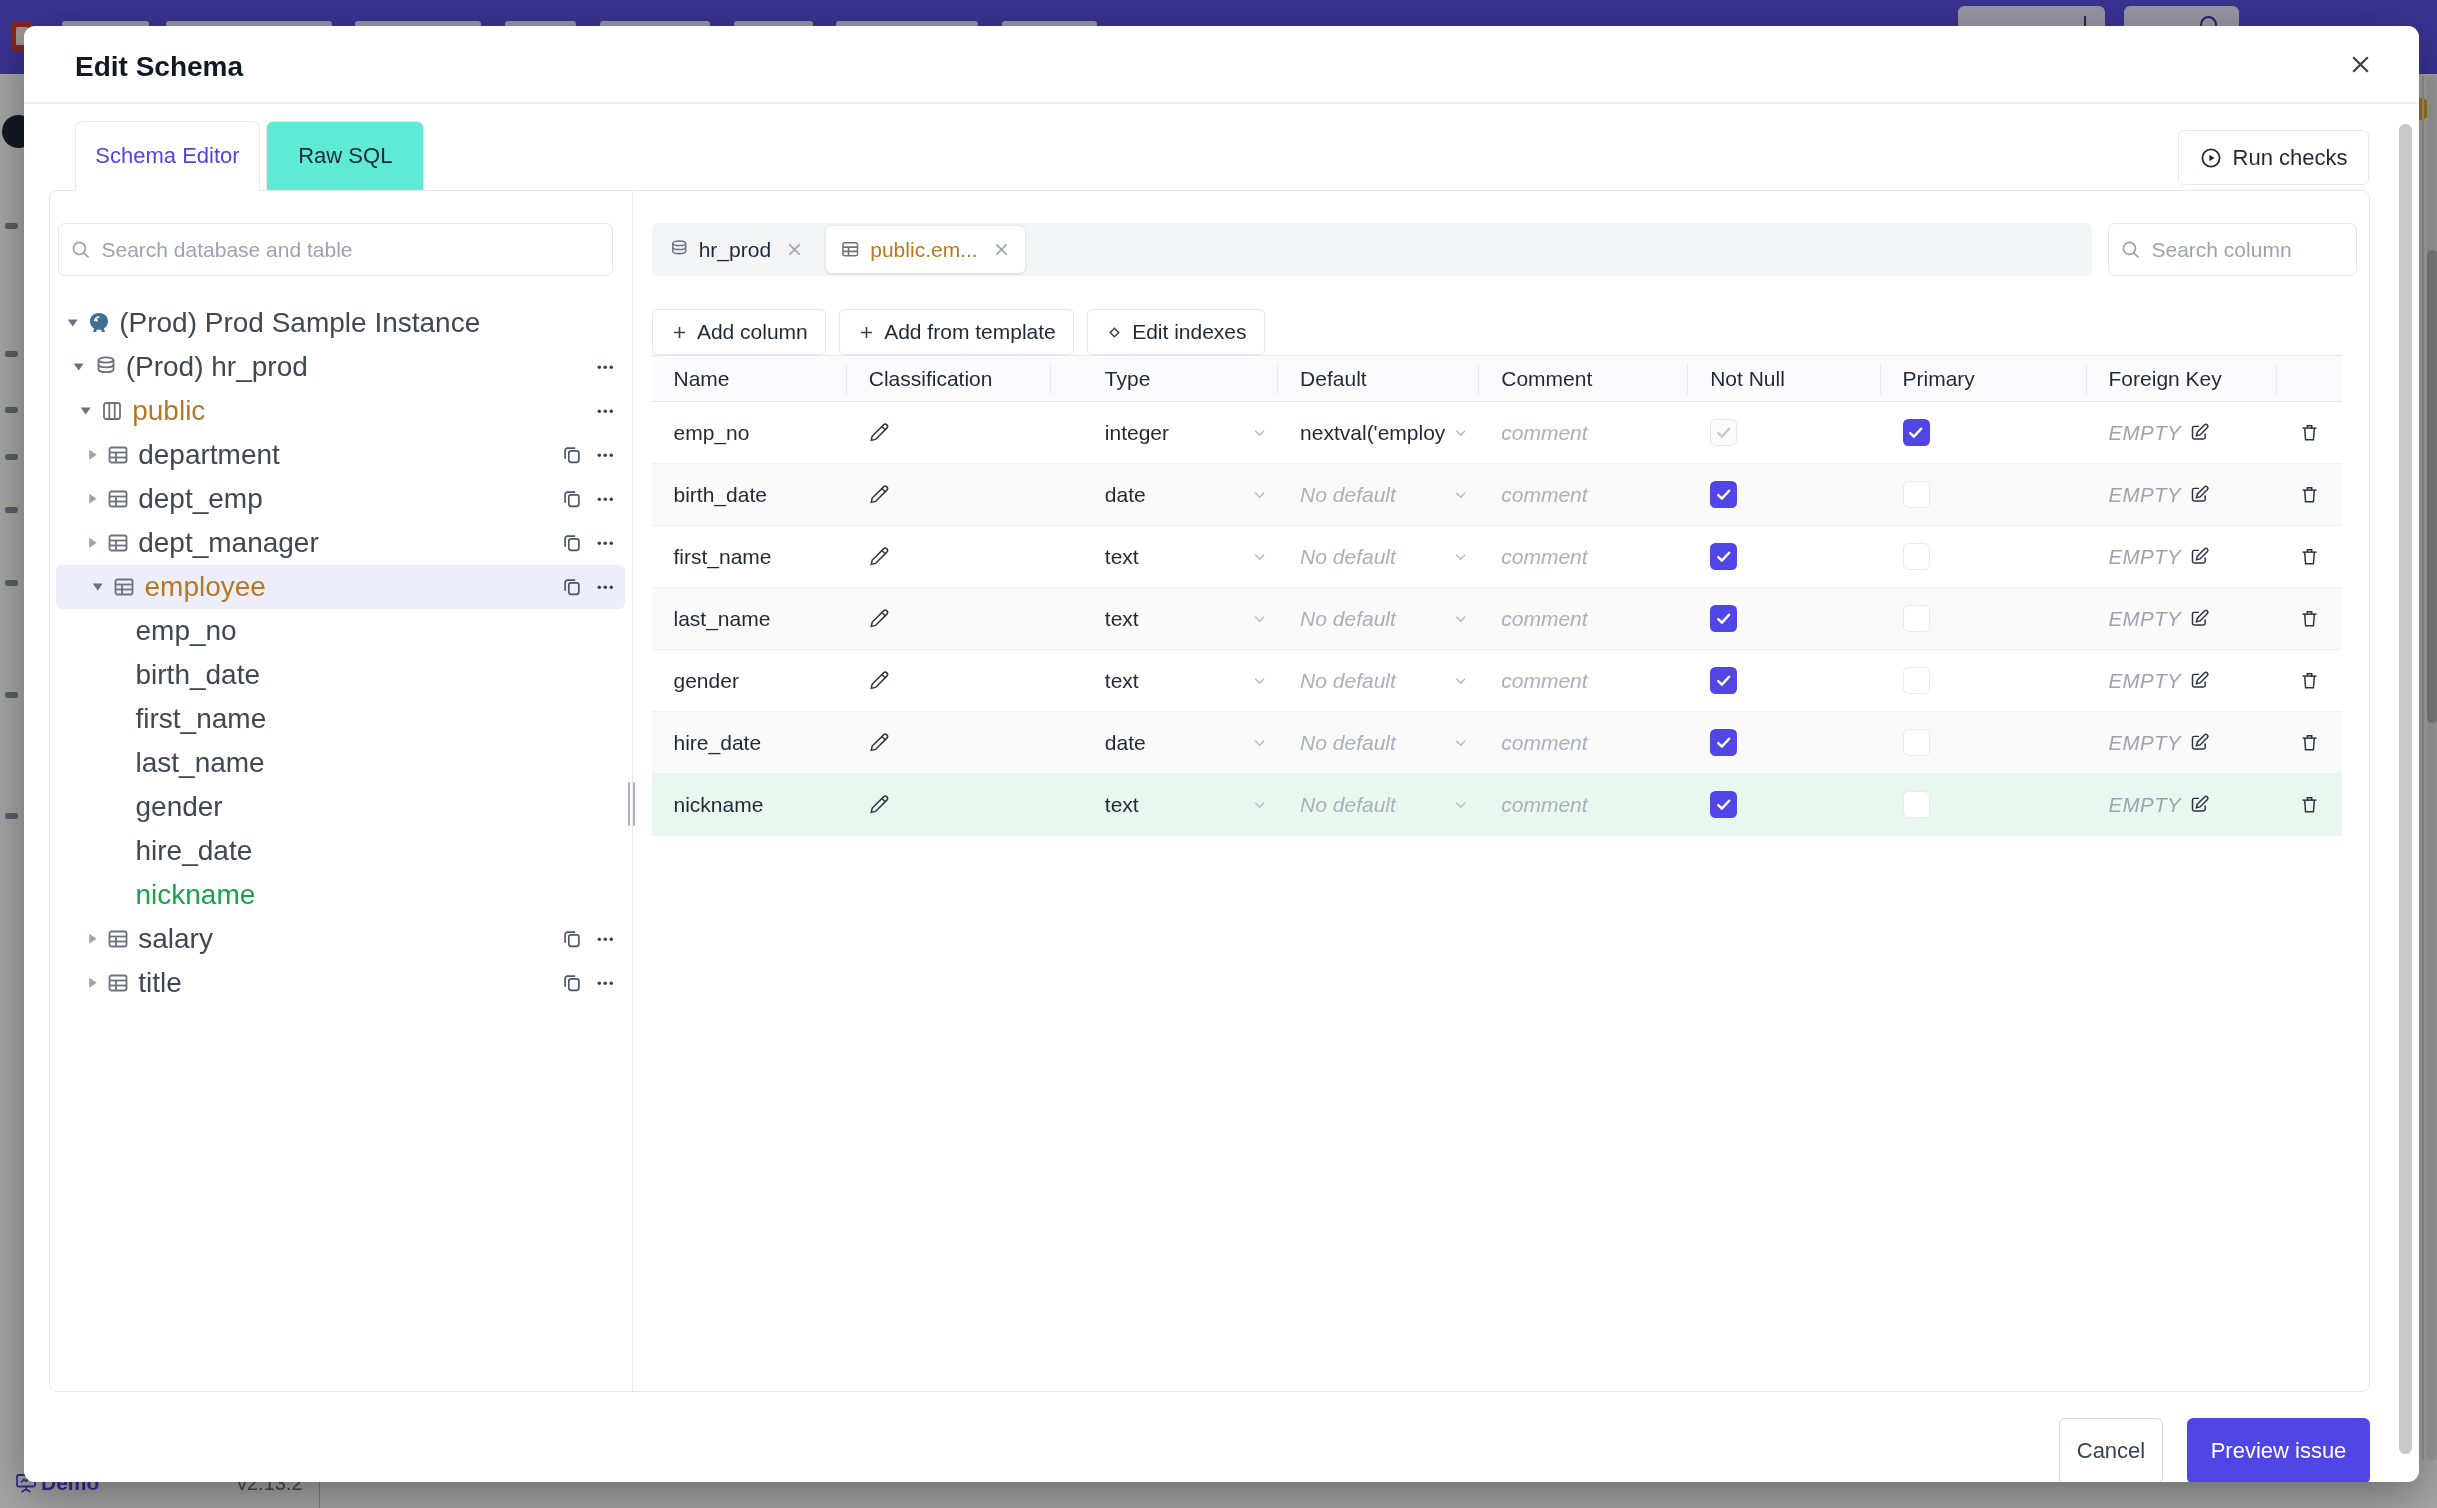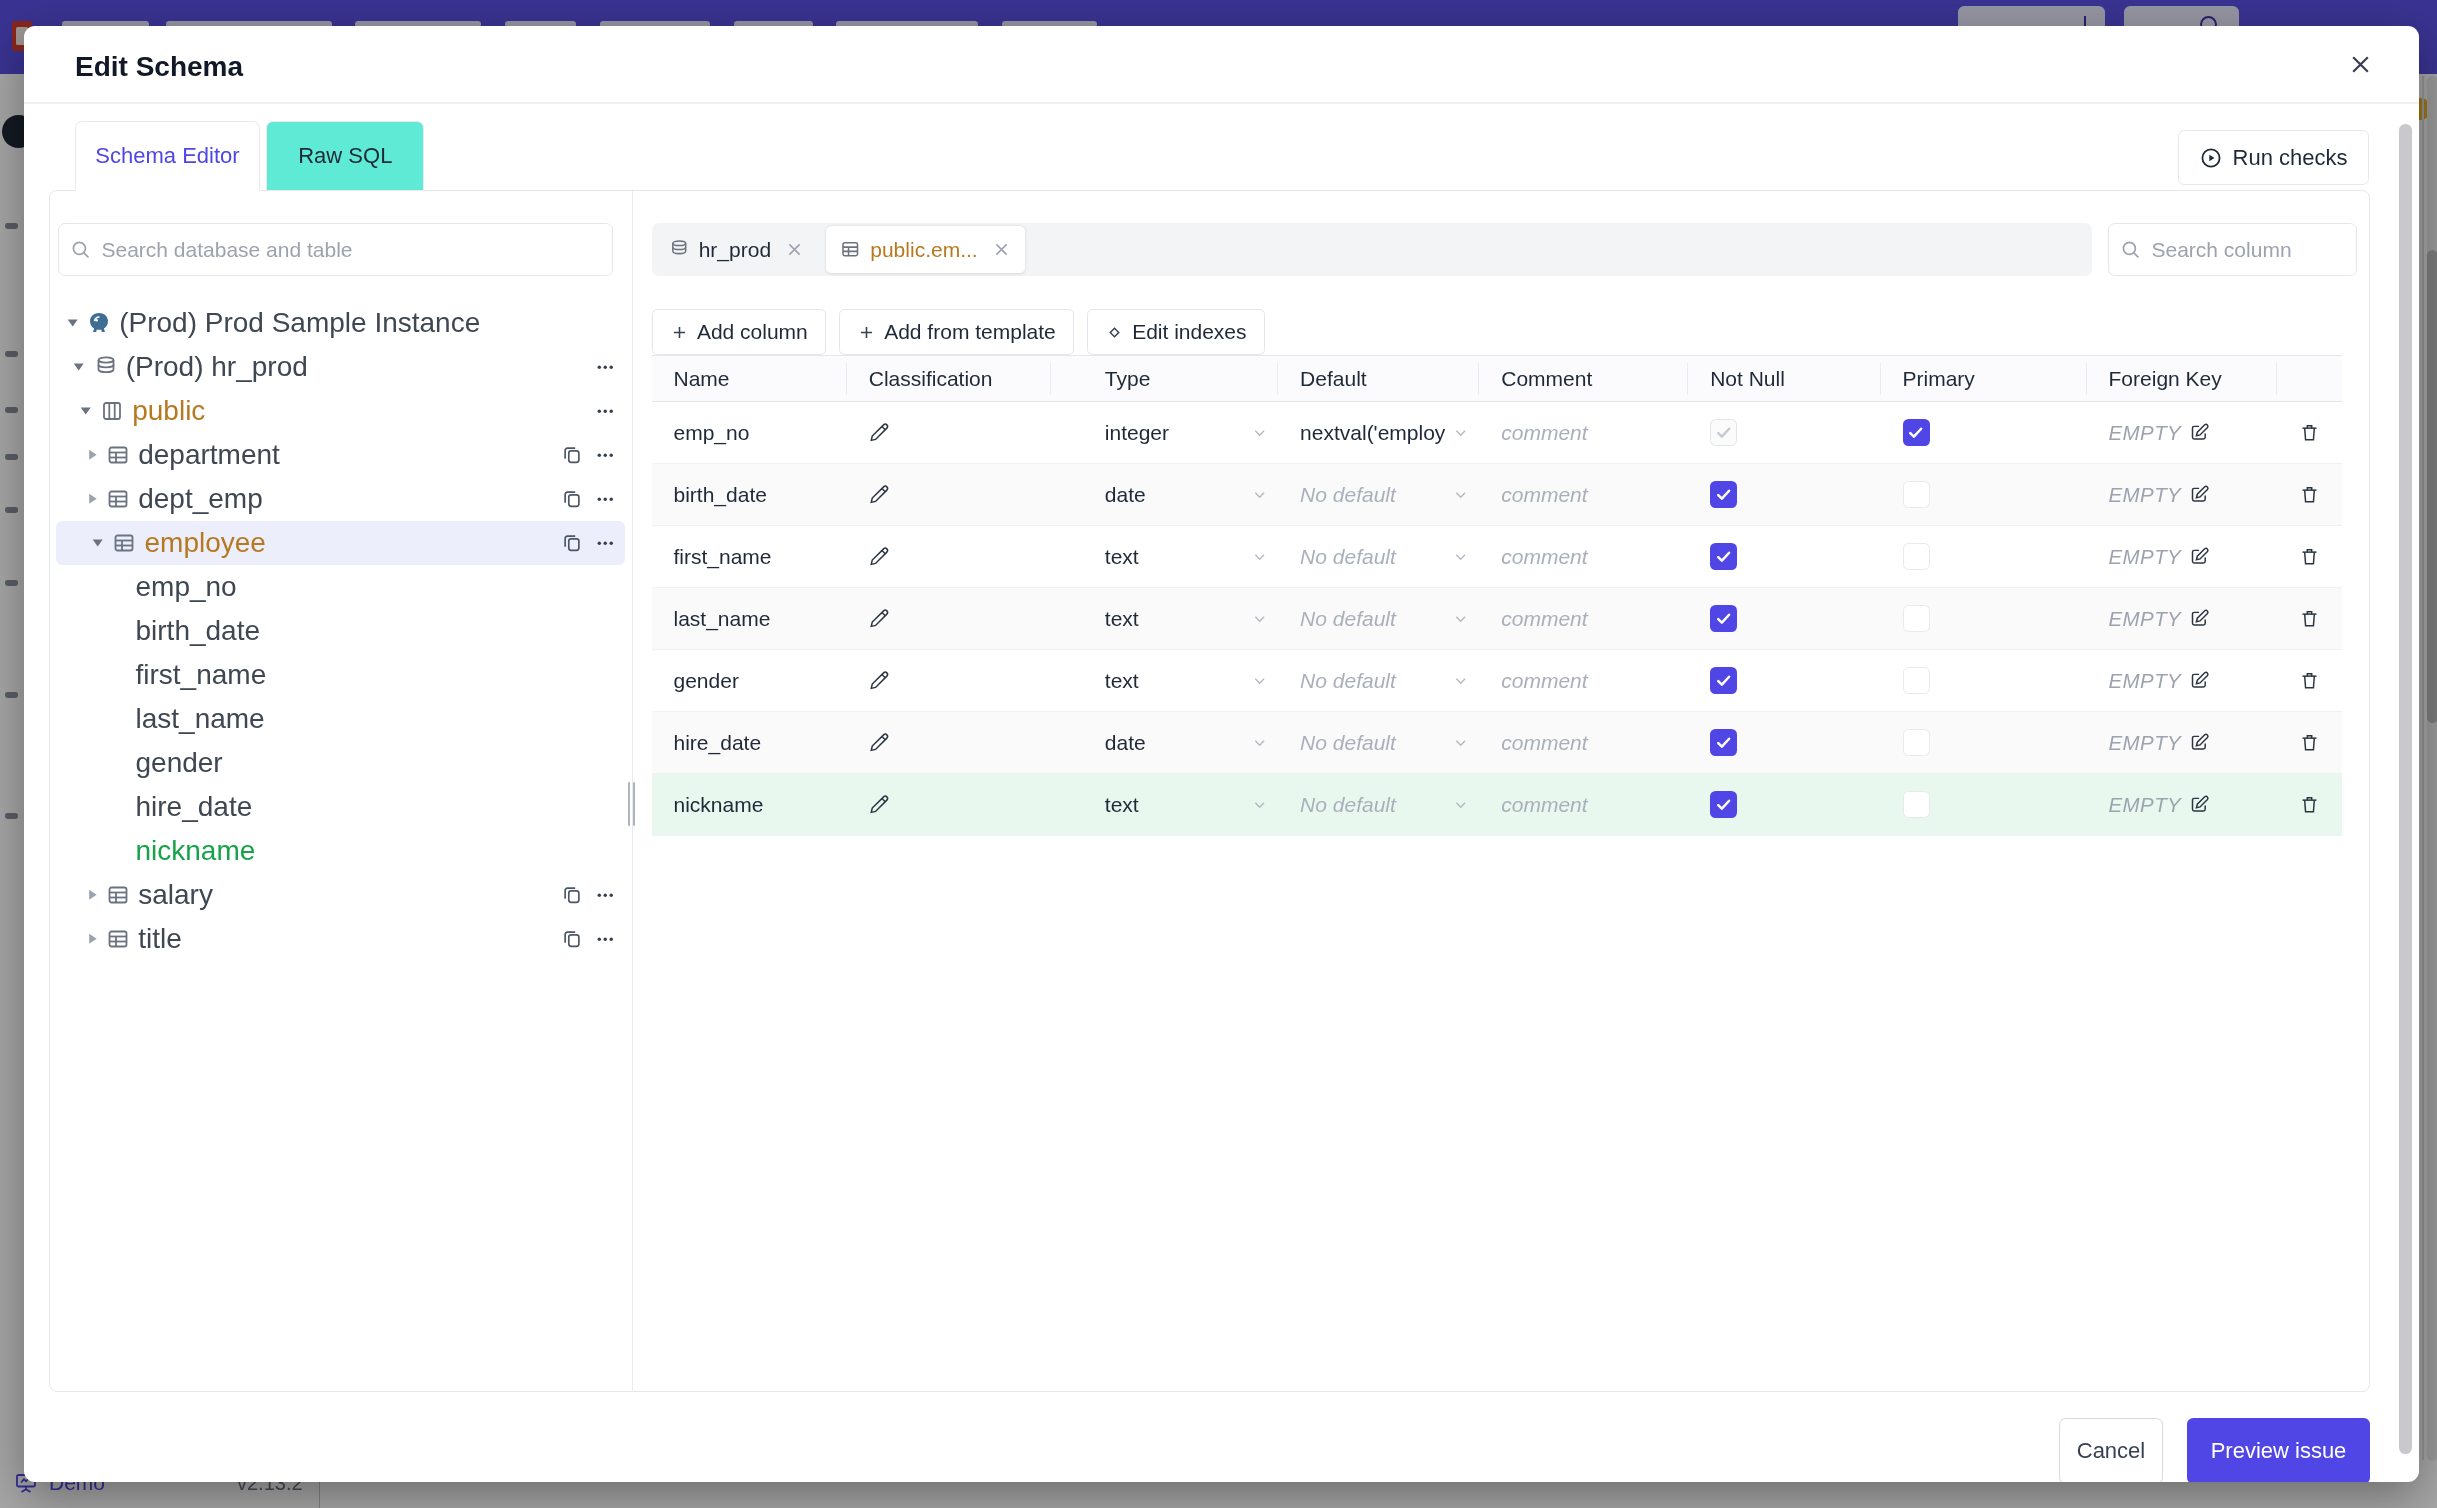--- a/index.html
+++ b/index.html
@@ -18,21 +18,21 @@
   .hbtn .cmark { position:absolute; right:22px; top:9.5px; width:17.4px; height:17.4px; border:2.4px solid #3c35a8; border-radius:50%; }
   .bg-left-sidebar { position:absolute; left:0; top:47px; width:55px; height:1412px; background:#ffffff; }
   .bg-avatar-dark { position:absolute; left:1.6px; top:115px; width:33px; height:33px; border-radius:50%; background:#1f2937; }
   .sdash { position:absolute; left:4.7px; width:13.4px; height:6.3px; background:#8a919c; border-radius:2.4px; }
   .bg-avatar-gold { position:absolute; left:2409px; top:98px; width:22px; height:22px; border-radius:50%; background:#f0b429; }
   .bg-scroll-track { position:absolute; left:2427px; top:76px; width:11px; height:1385px; background:#ececec; border-radius:5.5px; }
   .bg-scroll-thumb { position:absolute; left:2427px; top:250px; width:11px; height:473px; background:#bdbdbd; border-radius:5.5px; }
   .bg-vline { position:absolute; left:2422px; top:76px; width:1.6px; height:1384px; background:#e3e3e3; }
   .bg-demo { position:absolute; left:0; top:1458px; width:320px; height:50px; background:#ffffff; border-right:1.6px solid #c9c9c9; display:flex; align-items:center; }
   .bg-demo .demo-ic { width:24px; height:24px; color:#4f46e5; margin-left:14px; }
-  .bg-demo .demo-label { color:#4f46e5; font-size:21px; margin-left:11px; font-weight:400; }
+  .bg-demo .demo-label { color:#4f46e5; font-size:21px; margin-left:3px; font-weight:700; }
   .bg-demo .ver { position:absolute; left:237px; color:#6b7280; font-size:20px; }
 
   .overlay { position:absolute; inset:0; background:rgba(0,0,0,0.35); }
 
   
   .modal { position:absolute; left:24px; top:26px; width:2395px; height:1456px; background:#fff; border-radius:11px; overflow:hidden; box-shadow:0 14px 47px rgba(0,0,0,.35); }
   .m-title { position:absolute; left:51px; top:25px; font-size:28px; font-weight:600; color:#111827; }
   .m-close { position:absolute; right:41px; top:20.5px; width:35px; height:35px; color:#374151; display:flex; align-items:center; justify-content:center; cursor:pointer; }
   .m-close svg { width:27px; height:27px; }
   .m-divider { position:absolute; left:0; top:76px; width:100%; height:1.6px; background:#eef0f2; }
@@ -357,20 +357,38 @@
             <span class="t-act">
                 <svg class="cp" viewBox="0 0 28 28" width="22" height="22">
                   <use href="#i-copy"></use>
                 </svg>
                 <svg class="dt" viewBox="0 0 26 26" width="20.5" height="20.5">
                   <use href="#i-dots"></use>
                 </svg>
               </span>
           </div>
 
+          <div class="t-row lvl3">
+            <svg class="caret right" viewBox="0 0 22 22" width="17.4" height="17.4">
+                <use href="#i-caret-right"></use>
+              </svg>
+            <svg class="node-ic" viewBox="0 0 30 30" width="24" height="24">
+                <use href="#i-table"></use>
+              </svg>
+            <span class="t-label">dept_manager</span>
+            <span class="t-sp"></span>
+            <span class="t-act">
+                <svg class="cp" viewBox="0 0 28 28" width="22" height="22">
+                  <use href="#i-copy"></use>
+                </svg>
+                <svg class="dt" viewBox="0 0 26 26" width="20.5" height="20.5">
+                  <use href="#i-dots"></use>
+                </svg>
+              </span>
+          </div>
 
           <div class="t-row lvl3 selected">
             <svg class="caret down" viewBox="0 0 22 22" width="17.4" height="17.4">
                 <use href="#i-caret-down"></use>
               </svg>
             <svg class="node-ic" viewBox="0 0 30 30" width="24" height="24">
                 <use href="#i-table"></use>
               </svg>
             <span class="t-label mod">employee</span>
             <span class="t-sp"></span>

